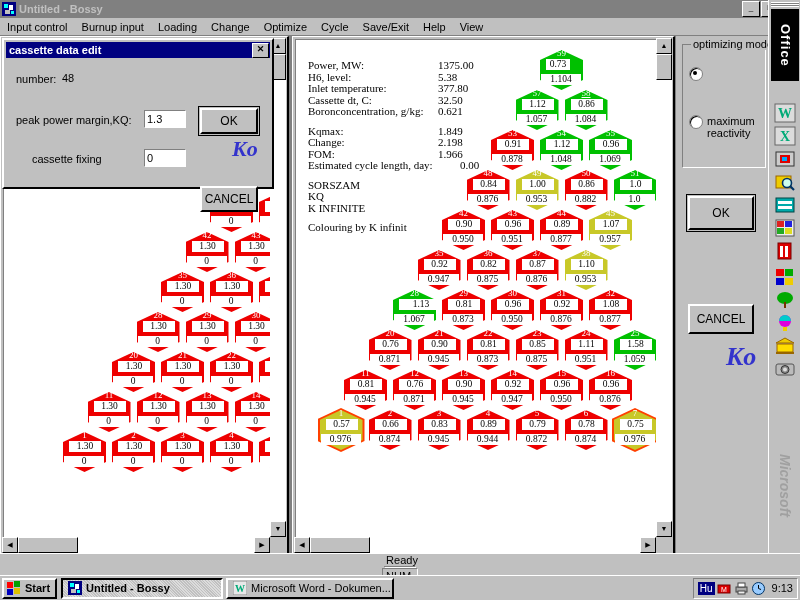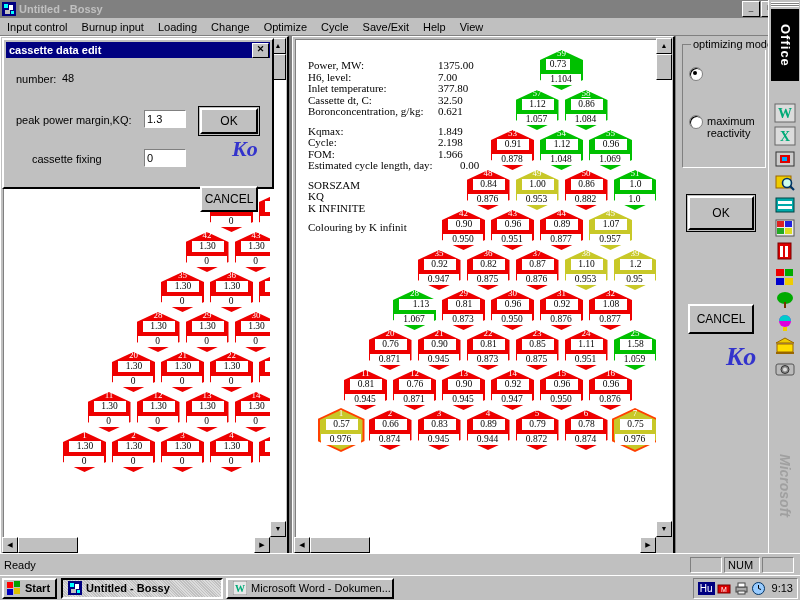--- a/index.html
+++ b/index.html
@@ -210,21 +210,21 @@
   .ob-ms{
     position:absolute;left:2px;bottom:8px;width:28px;height:120px;
     color:#a0a0a0;font-weight:bold;font-style:italic;font-size:14px;
     writing-mode:vertical-rl;text-align:center;line-height:28px;
   }
 
   
   .statusbar{
     position:absolute;left:0;top:553px;width:800px;height:22px;
     background:#c0c0c0;border-top:1px solid #fff;
-    display:flex;align-items:center;
+    display:flex;align-items:center;flex-direction:column;
   }
   .sb-field{
     height:16px;margin:0 1px;
     border-top:1px solid #808080;border-left:1px solid #808080;
     border-right:1px solid #fff;border-bottom:1px solid #fff;
     font-size:11px;line-height:14px;padding:0 3px;box-sizing:border-box;
     color:#000;
   }
   .sb-ready{flex:1 1 auto;border:0;padding-left:4px;font-size:11px;color:#000;}
 
@@ -545,21 +545,21 @@
     <div class="panel" id="main-panel">
       <div class="panel-inner">
 
         <div class="info-block">
           <div class="info-row">
             <span class="k">Power, MW:</span>
             <span class="v">1375.00</span>
           </div>
           <div class="info-row">
             <span class="k">H6, level:</span>
-            <span class="v">7.00</span>
+            <span class="v">5.38</span>
           </div>
           <div class="info-row">
             <span class="k">Inlet temperature:</span>
             <span class="v">377.80</span>
           </div>
           <div class="info-row">
             <span class="k">Cassette dt, C:</span>
             <span class="v">32.50</span>
           </div>
           <div class="info-row">
@@ -567,21 +567,21 @@
             <span class="v">0.621</span>
           </div>
 
           <div class="info-gap"></div>
 
           <div class="info-row">
             <span class="k">Kqmax:</span>
             <span class="v">1.849</span>
           </div>
           <div class="info-row">
-            <span class="k">Cycle:</span>
+            <span class="k">Change:</span>
             <span class="v">2.198</span>
           </div>
           <div class="info-row">
             <span class="k">FOM:</span>
             <span class="v">1.966</span>
           </div>
           <div class="info-row">
             <span class="k" style="width:152px">Estimated cycle length, day:</span>
             <span class="v">0.00</span>
           </div>
@@ -716,27 +716,20 @@
               <div class="num" style="width: 47px;">37</div>
               <div class="kq" style="left: 8px; width: 32px; top: 11px;">0.87</div>
               <div class="ki" style="left: 3px; width: 40px; top: 26px;">0.876</div>
             </div>
             <div class="hex" style="left: 266.5px; top: 208px; width: 47px; height: 44px;">
               <div class="shape" style="width: 47px; height: 44px; background: rgb(255, 255, 255);"></div>
               <div class="inner" style="left: 2px; top: 2px; width: 43px; height: 40px; background: rgb(200, 200, 40);"></div>
               <div class="num" style="width: 47px;">38</div>
               <div class="kq" style="left: 8px; width: 32px; top: 11px;">1.10</div>
               <div class="ki" style="left: 3px; width: 40px; top: 26px;">0.953</div>
-            </div>
-            <div class="hex" style="left: 315.5px; top: 208px; width: 47px; height: 44px;">
-              <div class="shape" style="width: 47px; height: 44px; background: rgb(255, 255, 255);"></div>
-              <div class="inner" style="left: 2px; top: 2px; width: 43px; height: 40px; background: rgb(200, 200, 40);"></div>
-              <div class="num" style="width: 47px;">39</div>
-              <div class="kq" style="left: 8px; width: 32px; top: 11px;">1.2</div>
-              <div class="ki" style="left: 3px; width: 40px; top: 26px;">0.95</div>
             </div>
             <div class="hex" style="left: 95px; top: 248px; width: 47px; height: 44px;">
               <div class="shape" style="width: 47px; height: 44px; background: rgb(255, 255, 255);"></div>
               <div class="inner" style="left: 2px; top: 2px; width: 43px; height: 40px; background: rgb(0, 192, 0);"></div>
               <div class="num" style="width: 47px;">28</div>
               <div class="kq" style="left: 8px; width: 44px; top: 11px;">1.13</div>
               <div class="ki" style="left: 3px; width: 40px; top: 26px;">1.067</div>
             </div>
             <div class="hex" style="left: 144px; top: 248px; width: 47px; height: 44px;">
               <div class="shape" style="width: 47px; height: 44px; background: rgb(255, 255, 255);"></div>

